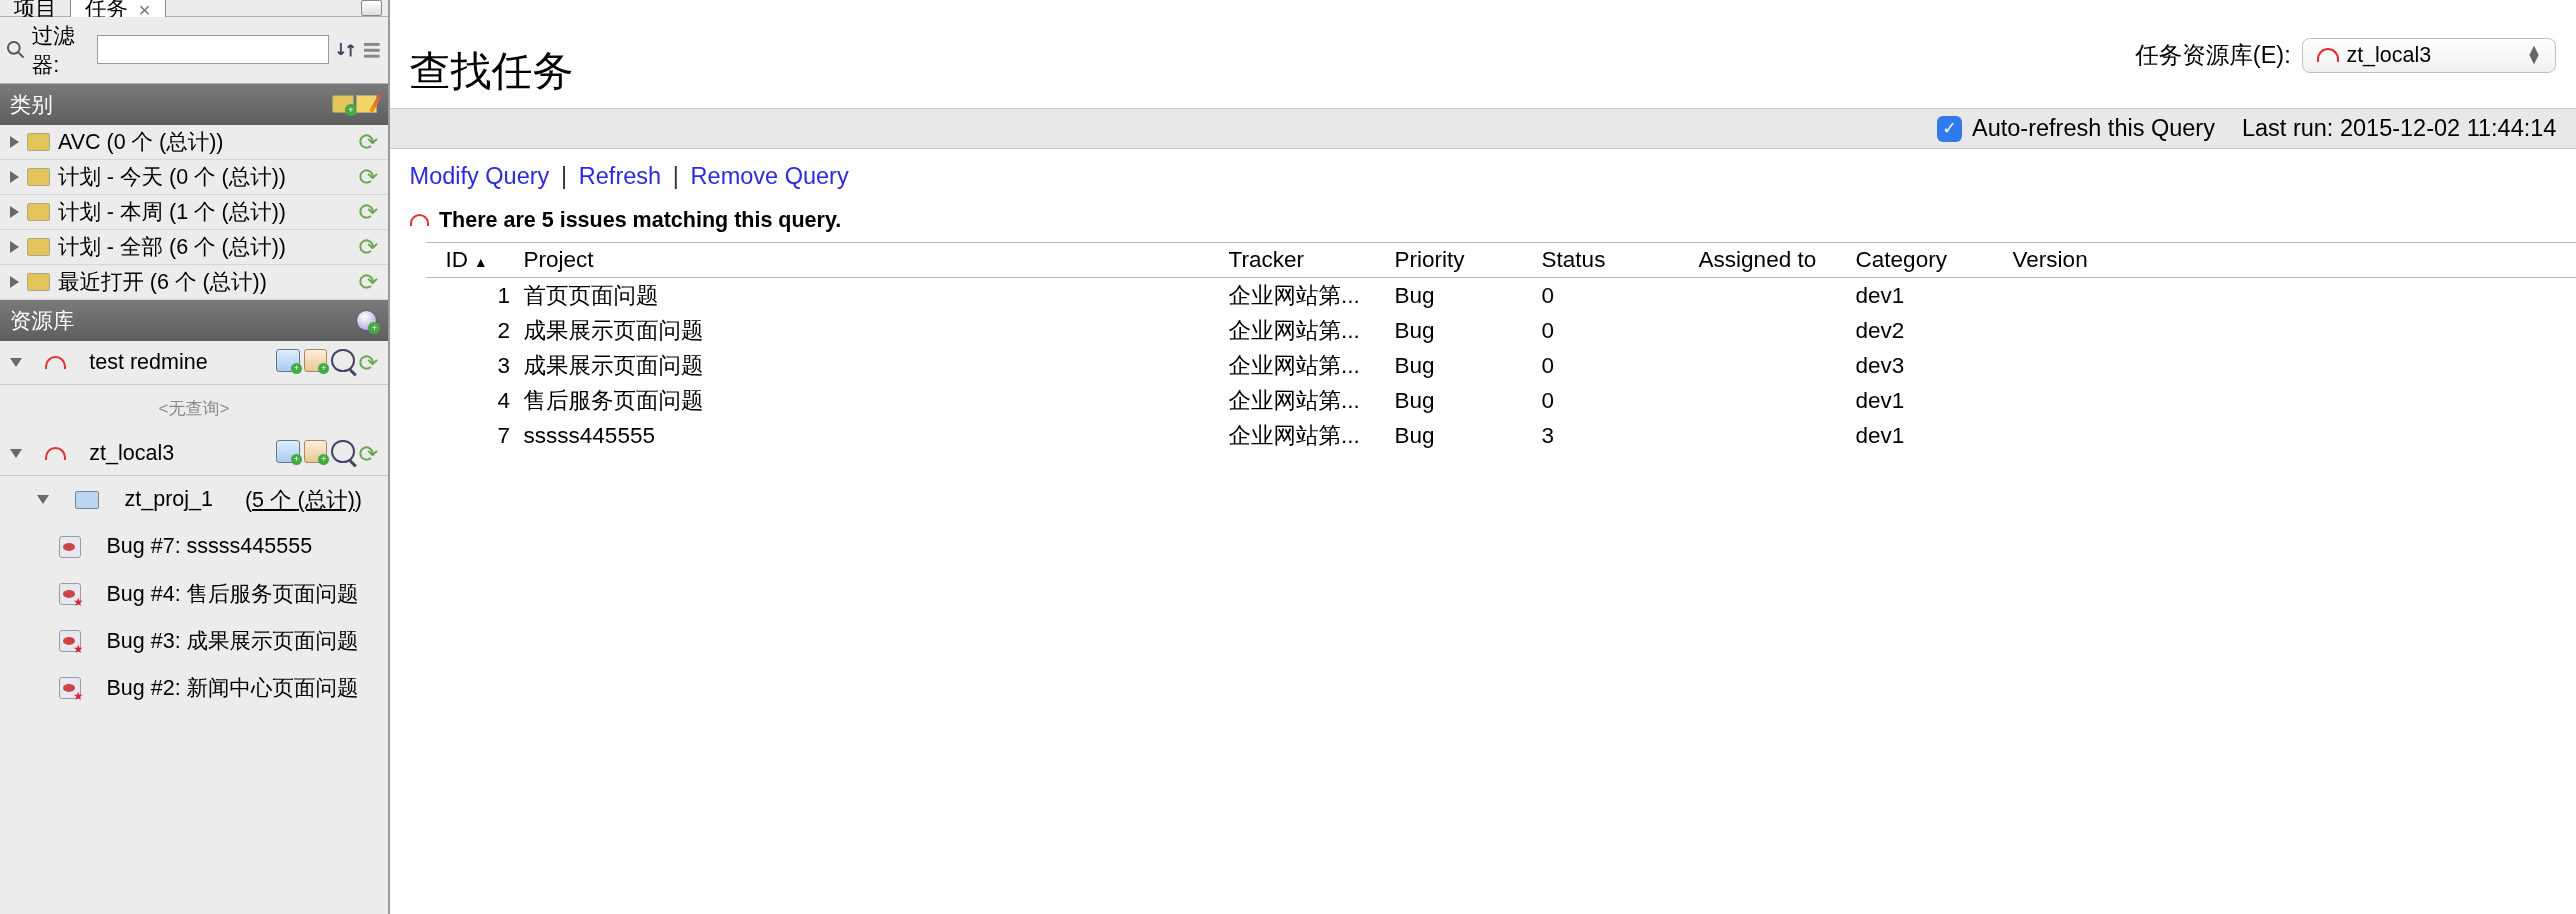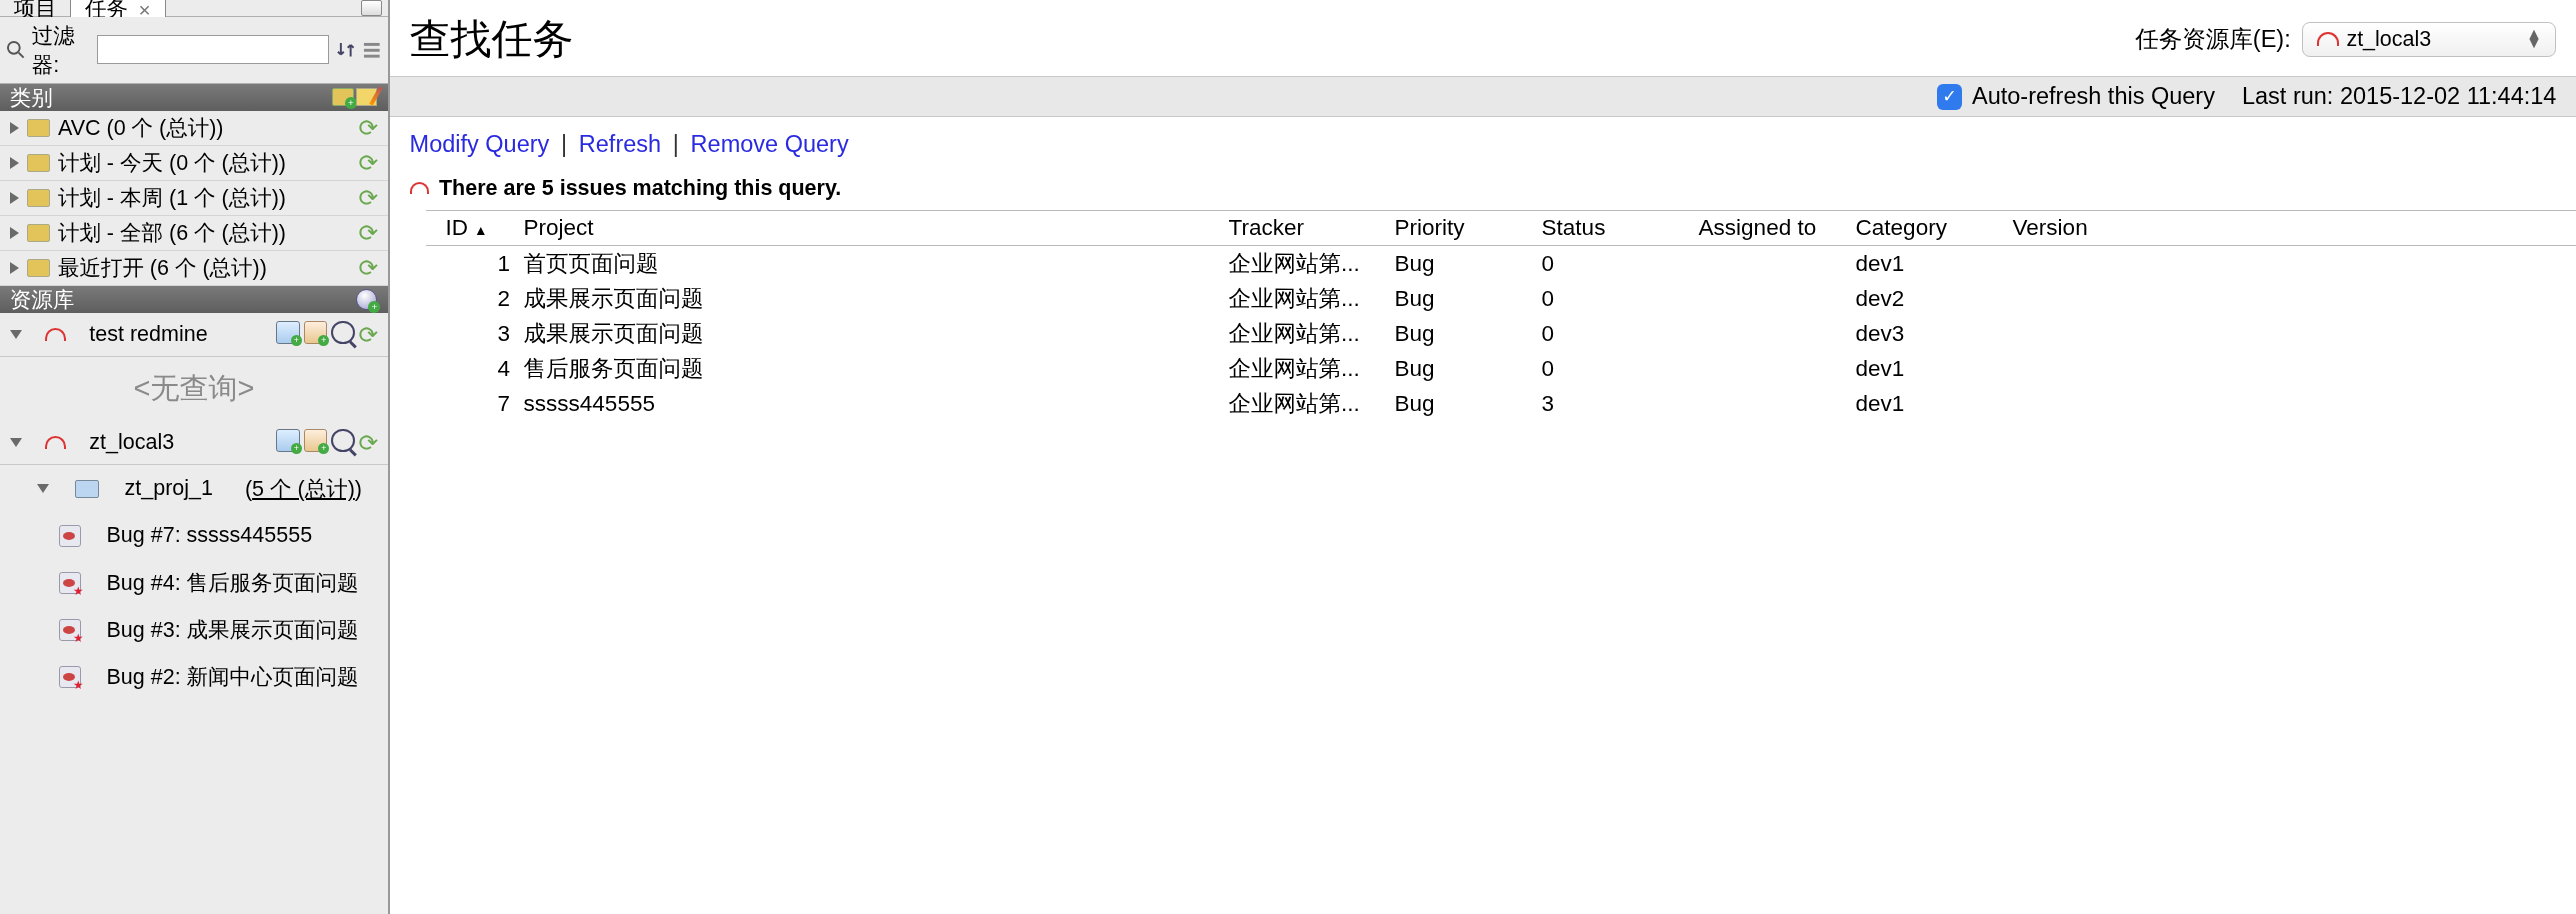--- a/index.html
+++ b/index.html
@@ -12,21 +12,21 @@
 .tab.active { background: #fff; border: 1px solid #8a8a8a; border-bottom: none; border-radius: 3.9px 3.9px 0 0; }
 .tab-close { font-size: 15.7px; color: #777; margin-left: 3.9px; }
 .tab-spacer { flex: 1; }
 .tab-min { width: 21.5px; height: 15.7px; border: 1px solid #888; background: linear-gradient(#fff,#ddd); margin-right: 5.9px; border-radius: 2px; cursor: pointer; }
 
 .filter-row { display: flex; align-items: center; padding: 3.9px 5.9px; gap: 5.9px; background: #ececec; border-bottom: 1px solid #b0b0b0; }
 .filter-row label { font-size: 21.5px; }
 .filter-row input { flex: 1; height: 29px; border: 1px solid #9a9a9a; background: #fff; padding: 0 5.9px; font-size: 19.6px; }
 .small-icon { width: 23.5px; height: 23.5px; display: inline-flex; align-items: center; justify-content: center; cursor: pointer; }
 
-.section-header { display: flex; align-items: center; background: linear-gradient(#7a7a7a,#5e5e5e); color: #fff; padding: 5.9px 9.8px; font-size: 21.5px; height: 27px; }
+.section-header { display: flex; align-items: center; background: linear-gradient(#7a7a7a,#5e5e5e); color: #fff; padding: 5.9px 9.8px; font-size: 21.5px; height: 41px; }
 .section-header .spacer { flex: 1; }
 .folder-add { width:21.5px; height:17.6px; background:#e2c45a; border:1px solid #8a6; border-radius:2px; position:relative; }
 .folder-add::after { content:"+"; position:absolute; right:-3.9px; bottom:-3.9px; background:#4a4; color:#fff; width:11.7px; height:11.7px; border-radius:50%; font-size:9.8px; line-height:11.7px; text-align:center; }
 .pencil-paper { width:21.5px; height:17.6px; background:#f2d66a; border:1px solid #aa8; position:relative; }
 .pencil-paper::after { content:""; position:absolute; right:-2px; top:-3.9px; width:3.9px; height:19.6px; background:linear-gradient(#b55,#f90); transform:rotate(30deg); }
 .db-add { width:21.5px; height:21.5px; border-radius:50%; background:radial-gradient(circle at 40% 30%, #fff, #99c); border:1px solid #558; position:relative; }
 .db-add::after { content:"+"; position:absolute; right:-3.9px; bottom:-3.9px; background:#4a4; color:#fff; width:11.7px; height:11.7px; border-radius:50%; font-size:9.8px; line-height:11.7px; text-align:center; }
 
 .cat-item { display:flex; align-items:center; padding:5.9px 9.8px; gap:7.8px; border-bottom:1px solid #d5d5d5; background:#ececec; cursor:pointer; height:35px; }
 .tri { width:0; height:0; border-top:6.9px solid transparent; border-bottom:6.9px solid transparent; border-left:9.8px solid #6a6a6a; }
@@ -38,35 +38,35 @@
 .repo-icons { margin-left:auto; display:flex; gap:3.9px; }
 .repo-icons .ic { width:23.5px; height:23.5px; display:inline-block; }
 .ic-newtask { background:linear-gradient(#ddeeff,#aaccee); border:1px solid #678; border-radius:2.9px; position:relative; }
 .ic-newtask::after{content:"+"; position:absolute; right:-2.9px; bottom:-2.9px; background:#4a4; color:#fff; width:10.8px; height:10.8px; border-radius:50%; font-size:8.8px; line-height:10.8px; text-align:center;}
 .ic-newquery { background:linear-gradient(#ffeedd,#e8c890); border:1px solid #a86; border-radius:2.9px; position:relative; }
 .ic-newquery::after{content:"+"; position:absolute; right:-2.9px; bottom:-2.9px; background:#4a4; color:#fff; width:10.8px; height:10.8px; border-radius:50%; font-size:8.8px; line-height:10.8px; text-align:center;}
 .ic-lookup { width:21.5px; height:21.5px; border:2px solid #446; border-radius:50%; position:relative; }
 .ic-lookup::after{content:""; position:absolute; right:-3.9px; bottom:-3.9px; width:7.8px; height:2.9px; background:#446; transform:rotate(45deg);}
 .redmine-arc { width:21.5px; height:13.7px; border:2.9px solid #d33; border-bottom:none; border-radius:13.7px 13.7px 0 0; }
 
-.noquery { text-align:center; color:#8a8a8a; padding:11.7px 0; font-size:29px; background:#ececec; }
+.noquery { text-align:center; color:#8a8a8a; padding:11.7px 0; font-size:17px; background:#ececec; }
 
 .tree-row { display:flex; align-items:center; padding:5.9px 9.8px 5.9px 37px; gap:26px; height:47px; cursor:pointer; }
 .tree-row.proj { padding-left:37px; }
 .tree-row.bug { padding-left:59px; }
 .folder-b { width:23.5px; height:17.6px; background:#bcd6f2; border:1px solid #789; border-radius:2px; }
 .bug-ico { width:21.5px; height:21.5px; background:#e8e8f0; border:1px solid #99a; border-radius:2.9px; position:relative; }
 .bug-ico::after{content:""; position:absolute; left:2.9px; top:5.9px; width:11.7px; height:7.8px; background:#c44; border-radius:50%;}
 .bug-ico.star::before{content:"★"; position:absolute; right:-3.9px; bottom:-5.9px; color:#d23; font-size:11.7px;}
 .underlined { text-decoration: underline; }
 
 
 .main { flex:1; display:flex; flex-direction:column; background:#fff; overflow:hidden; }
 .main-header { display:flex; align-items:center; padding:11.7px 19.6px 9.8px 19.6px; gap:11.7px; }
-.main-title { font-size:41px; font-weight:400; }
+.main-title { font-size:41px; font-weight:400;margin-top:32px; }
 .main-header .spacer { flex:1; }
 .repo-label { font-size:23.5px; }
 .repo-sel { display:flex; align-items:center; gap:7.8px; border:1px solid #c0c0c0; border-radius:7.8px; padding:3.9px 13.7px; background:linear-gradient(#fff,#f0f0f0); min-width:254px; }
 .repo-sel .updn { font-size:15.7px; color:#666; line-height:8.8px; display:flex; flex-direction:column; margin-left:auto; }
 
 .meta-bar { display:flex; align-items:center; justify-content:flex-end; padding:5.9px 19.6px; background:#e8e8e8; border-top:1px solid #c8c8c8; border-bottom:1px solid #c8c8c8; gap:27px; font-size:23.5px; }
 .chk { width:25.4px; height:25.4px; border-radius:5.9px; background:#2f7bed; display:inline-flex; align-items:center; justify-content:center; color:#fff; font-size:17.6px; }
 
 .links-row { display:flex; align-items:center; gap:11.7px; padding:13.7px 19.6px; font-size:23.5px; color:#2a2ae0; }
 .links-row a { color:#2a2ae0; text-decoration:none; cursor:pointer; }

